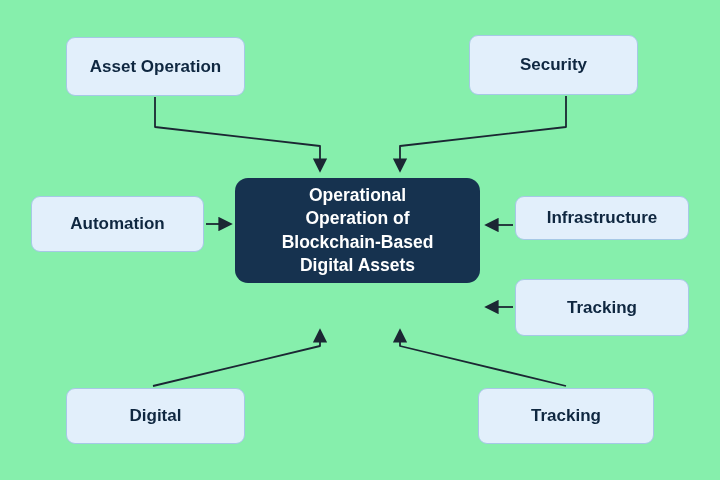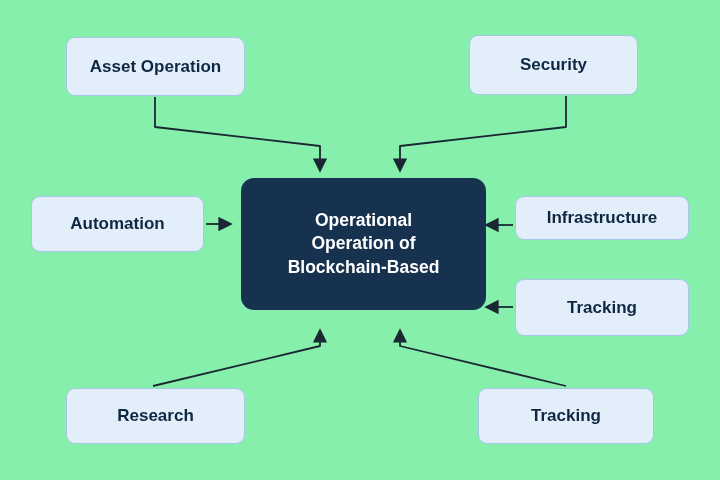--- a/index.html
+++ b/index.html
@@ -91,26 +91,27 @@
 
   <div class="node" style="left:515px; top:196px; width:174px; height:44px;">
     <span>Infrastructure</span>
   </div>
 
   <div class="node" style="left:515px; top:279px; width:174px; height:57px;">
     <span>Tracking</span>
   </div>
 
   <div class="node" style="left:66px; top:388px; width:179px; height:56px;">
-    <span>Research</span>
+    <span>Digital</span>
   </div>
 
   <div class="node" style="left:478px; top:388px; width:176px; height:56px;">
     <span>Tracking</span>
   </div>
 
-  <div class="center-node" style="left:241px; top:178px; width:245px; height:132px;">
+  <div class="center-node" style="left:235px; top:178px; width:245px; height:105px;">
     <div>Operational</div>
     <div>Operation of</div>
     <div>Blockchain-Based</div>
+    <div>Digital Assets</div>
   </div>
 
 </div>
 
 </body></html>

